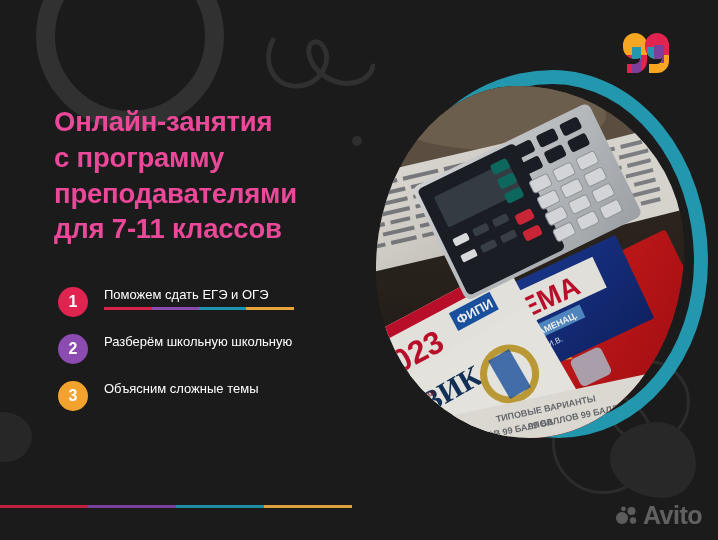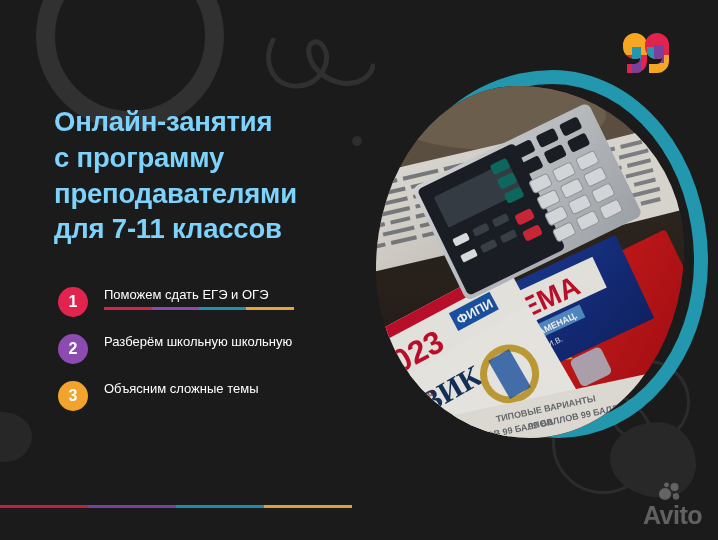--- a/index.html
+++ b/index.html
@@ -63,21 +63,21 @@
   
   .logo{
     position:absolute;top:33px;left:623px;
     width:46px;height:40px;
   }
 
   
   .headline{
     position:absolute;top:104px;left:54px;
     width:310px;
-    color:#7dd3fc;
+    color:#ec4899;
     font-size:27.5px;
     font-weight:bold;
     line-height:1.30;
     letter-spacing:-0.2px;
   }
   .headline div{white-space:nowrap;}
 
   
   .features{
     position:absolute;top:286px;left:58px;
@@ -150,21 +150,20 @@
       #1d8ba3 50%,#1d8ba3 75%,
       #dfa03c 75%,#dfa03c 100%);
   }
 
   
   .watermark{
     position:absolute;
     right:16px;bottom:12px;
     display:flex;align-items:center;
     opacity:.34;
-    flex-direction:column;
   }
   .watermark svg{display:block;}
   .wm-text{
     color:#e8e8e8;
     font-size:25px;
     font-weight:bold;
     letter-spacing:-.5px;
     margin-left:5px;
     line-height:1;
   }

